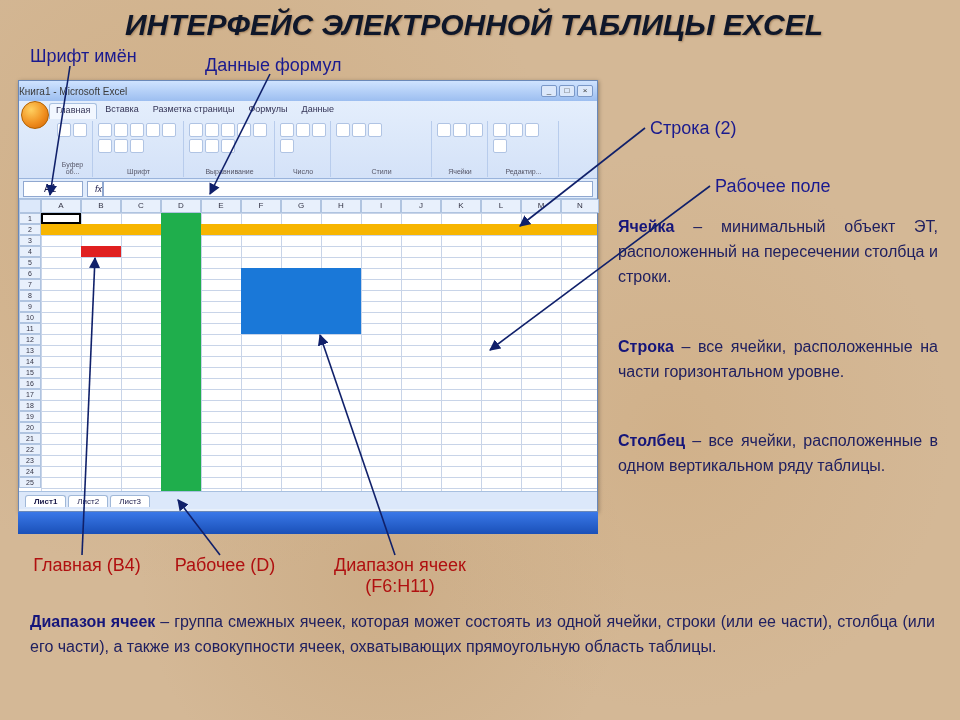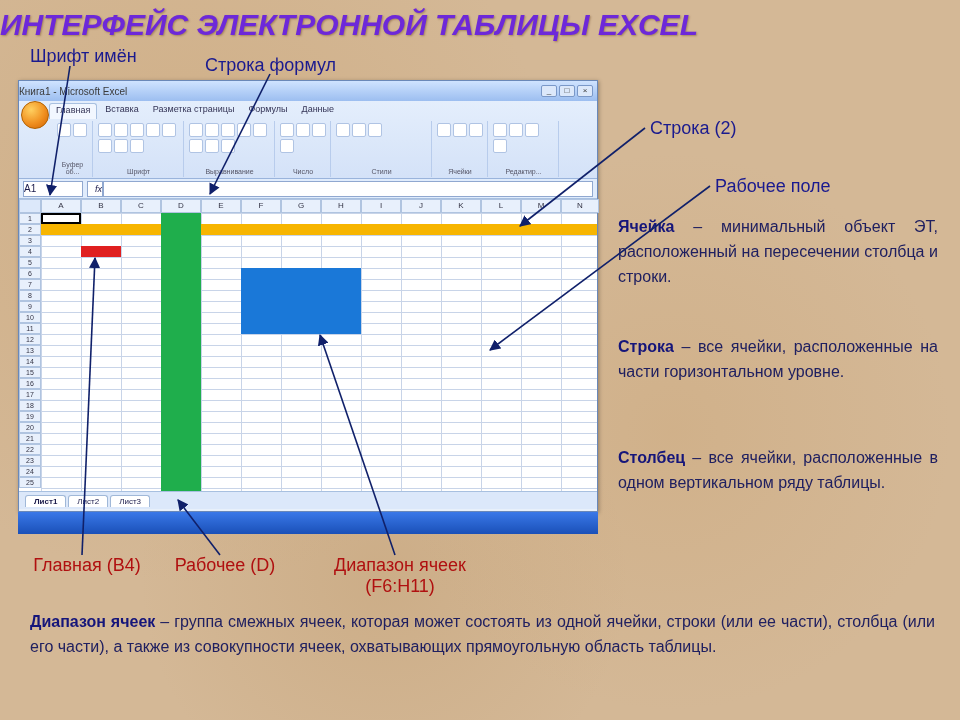--- a/index.html
+++ b/index.html
@@ -1,22 +1,22 @@
 <!DOCTYPE html>
 <html><head>
 <meta charset="utf-8">
 <style>
   *{box-sizing:border-box;margin:0;padding:0;}
   body{width:960px;height:720px;background:#d4b896;background-image:
     radial-gradient(circle at 20% 30%,rgba(200,160,110,.4),transparent 40%),
     radial-gradient(circle at 70% 60%,rgba(200,160,110,.3),transparent 35%),
     radial-gradient(circle at 40% 80%,rgba(180,140,90,.25),transparent 30%);
     font-family:"Segoe UI",Arial,sans-serif;color:#1a1a4a;position:relative;overflow:hidden;}
-  .title{position:absolute;top:8px;left:0;right:12px;
-    font-size:30px;font-weight:bold;font-style:italic;color:#6d28d9;
+  .title{position:absolute;top:8px;left:0;right:12px;text-align:center;
+    font-size:30px;font-weight:bold;font-style:italic;color:#0f172a;
     text-shadow:1px 1px 2px rgba(80,40,0,.35);}
   .label{position:absolute;font-size:18px;color:#1a1a8f;}
   .label.red{color:#b01010;font-weight:500;text-align:center;}
   .paragraph{position:absolute;font-size:16px;color:#202060;line-height:1.55;text-align:justify;}
   .paragraph strong{color:#15157a;font-weight:700;}
   .excel{position:absolute;left:18px;top:80px;width:580px;height:432px;
     background:#e8f0fa;border:1px solid #6a88b8;box-shadow:1px 1px 4px rgba(0,0,0,.3);}
   .titlebar{height:20px;background:linear-gradient(#cfe3ff,#9cbef0);display:flex;
     align-items:center;justify-content:flex-start;font-size:10px;color:#3a3a3a;position:relative;}
   .titlebar .ctrls{position:absolute;right:4px;display:flex;gap:2px;}
@@ -30,21 +30,21 @@
   .office-btn{position:absolute;left:2px;top:0;width:28px;height:28px;border-radius:50%;
     background:radial-gradient(circle at 35% 30%,#ffd060,#f09020 55%,#d06000);border:1px solid #b06000;}
   .ribbon-groups{display:flex;height:58px;padding:2px 4px 0 34px;gap:1px;}
   .rgroup{flex:0 0 auto;border-right:1px solid #b8ccec;padding:2px 4px;display:flex;
     flex-direction:column;justify-content:space-between;font-size:7px;color:#556;}
   .rgroup .body{display:flex;gap:2px;flex-wrap:wrap;align-content:flex-start;}
   .rgroup .body i{width:14px;height:14px;background:#fff;border:1px solid #b0c4e4;border-radius:2px;}
   .rgroup .name{text-align:center;font-size:7px;}
   .namebox-row{height:20px;display:flex;align-items:center;background:#e0ecfc;border-bottom:1px solid #a8c0e0;}
   .namebox{width:60px;height:16px;background:#fff;border:1px solid #90a8d0;margin:16px 4px;
-    font-size:10px;padding:0 0;line-height:14px;}
+    font-size:10px;padding:0 20px;line-height:14px;}
   .fxbar{flex:1;height:16px;background:#fff;border:1px solid #90a8d0;margin-right:4px;}
   .fx{width:16px;height:16px;background:#fff;border:1px solid #90a8d0;font-size:9px;
     text-align:right;line-height:14px;font-style:italic;}
   .sheet{position:relative;height:292px;background:#fff;}
   .grid{position:absolute;inset:0;}
   .colhdr{position:absolute;top:0;height:14px;background:#e8f0fc;border:1px solid #b0c4e0;
     font-size:8px;text-align:center;line-height:12px;color:#334;}
   .rowhdr{position:absolute;left:0;width:22px;height:11px;background:#e8f0fc;
     border:1px solid #b0c4e0;font-size:7px;text-align:center;line-height:10px;color:#334;}
   .corner{position:absolute;left:0;top:0;width:22px;height:14px;background:#dce8fa;border:1px solid #b0c4e0;}
@@ -65,21 +65,21 @@
   .taskbar{position:absolute;left:18px;top:512px;width:580px;height:22px;
     background:linear-gradient(#3a78e8,#1a50b8);}
   svg.arrows{position:absolute;left:0;top:0;pointer-events:none;}
 </style>
 </head>
 <body>
 
 <div class="title">ИНТЕРФЕЙС ЭЛЕКТРОННОЙ ТАБЛИЦЫ EXCEL</div>
 
 <div class="label" style="left:30px;top:46px;">Шрифт имён</div>
-<div class="label" style="left:205px;top:55px;">Строка формул</div>
+<div class="label" style="left:205px;top:55px;">Данные формул</div>
 <div class="label" style="left:650px;top:118px;">Строка (2)</div>
 <div class="label" style="left:715px;top:176px;">Рабочее поле</div>
 
 <div class="excel">
   <div class="titlebar">
     <span>Книга1 - Microsoft Excel</span>
     <div class="ctrls">
       <span>_</span>
       <span>□</span>
       <span>×</span>
@@ -227,21 +227,21 @@
   </div>
 </div>
 <div class="taskbar"></div>
 
 <div class="paragraph" style="left:618px;top:215px;width:320px;">
   <strong>Ячейка</strong><span> – минимальный объект ЭТ, расположенный на пересечении столбца и строки.</span>
 </div>
 <div class="paragraph" style="left:618px;top:335px;width:320px;">
   <strong>Строка</strong><span> – все ячейки, расположенные на части горизонтальном уровне.</span>
 </div>
-<div class="paragraph" style="left:618px;top:446px;width:320px;">
+<div class="paragraph" style="left:618px;top:429px;width:320px;">
   <strong>Столбец</strong><span> – все ячейки, расположенные в одном вертикальном ряду таблицы.</span>
 </div>
 <div class="paragraph" style="left:30px;top:610px;width:905px;">
   <strong>Диапазон ячеек</strong><span> – группа смежных ячеек, которая может состоять из одной ячейки, строки (или ее части), столбца (или его части), а также из совокупности ячеек, охватывающих прямоугольную область таблицы.</span>
 </div>
 
 <div class="label red" style="left:32px;top:555px;width:110px">Главная (B4)</div>
 <div class="label red" style="left:170px;top:555px;width:110px">Рабочее (D)</div>
 <div class="label red" style="left:310px;top:555px;width:180px">Диапазон ячеек (F6:H11)</div>
 

